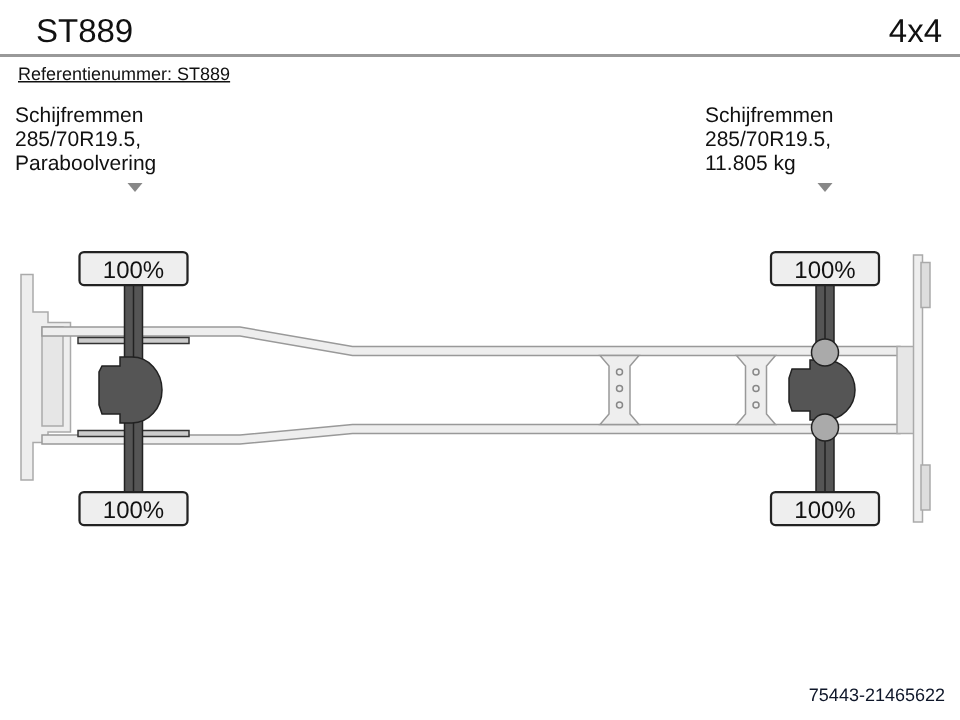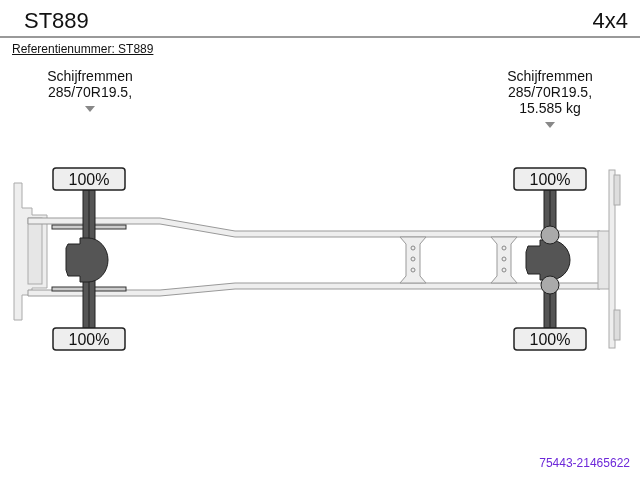--- a/index.html
+++ b/index.html
@@ -1,44 +1,45 @@
 <!DOCTYPE html>
 <html><head>
 <meta charset="utf-8">
 <style>
   html, body { margin:0; padding:0; background:#fff; }
   body { width:640px; height:480px; position:relative; overflow:hidden; font-family:"Liberation Sans", sans-serif; color:#111; }
   .title { position:absolute; left:24px; top:8px; font-size:22px; }
   .drive { position:absolute; right:12px; top:8px; font-size:22px; }
   .rule { position:absolute; left:0; top:36px; width:640px; height:2px; background:#999; }
   .ref { position:absolute; left:12px; top:42px; font-size:12px;text-decoration:underline; }
-  .axle-label { position:absolute; width:160px; text-align:center; font-size:14px; line-height:16px; }
+  .axle-label { position:absolute; width:160px; font-size:14px; line-height:16px; }
   .arrow { width:0; height:0; border-left:5px solid transparent; border-right:5px solid transparent; border-top:6px solid #888; margin:6px auto 0; }
-  .footer { position:absolute; right:10px; bottom:10px; font-size:12px; color:#6d28d9; }
+  .footer { position:absolute; right:10px; bottom:10px; font-size:12px; color:#0f172a; }
   svg.chassis { position:absolute; left:0; top:0; }
   .pct { font-family:"Liberation Sans", sans-serif; font-size:16px; fill:#111; }
 </style>
 </head>
 <body>
 
 <div class="title">ST889</div>
 <div class="drive">4x4</div>
 <div class="rule"></div>
 <div class="ref">Referentienummer: ST889</div>
 
 <div class="axle-label" style="left:10px; top:68px;">
   <div>Schijfremmen</div>
   <div>285/70R19.5,</div>
+  <div>Paraboolvering</div>
   <div class="arrow"></div>
 </div>
 
 <div class="axle-label" style="left:470px; top:68px;">
   <div>Schijfremmen</div>
   <div>285/70R19.5,</div>
-  <div>15.585 kg</div>
+  <div>11.805 kg</div>
   <div class="arrow"></div>
 </div>
 
 <svg class="chassis" width="640" height="480">
 
   <polygon points="14,183 22,183 22,208 32,208 32,215 47,215 47,288 32,288 32,295 22,295 22,320 14,320" fill="#eee" stroke="#aaa"></polygon>
   <rect x="28" y="218" width="14" height="66" fill="#e6e6e6" stroke="#aaa"></rect>
 
   <path d="M28,218 L160,218 L235,231 L600,231 L600,237 L235,237 L160,224 L28,224 Z" fill="#eee" stroke="#999"></path>
   <path d="M28,290 L160,290 L235,283 L600,283 L600,289 L235,289 L160,296 L28,296 Z" fill="#eee" stroke="#999"></path>

